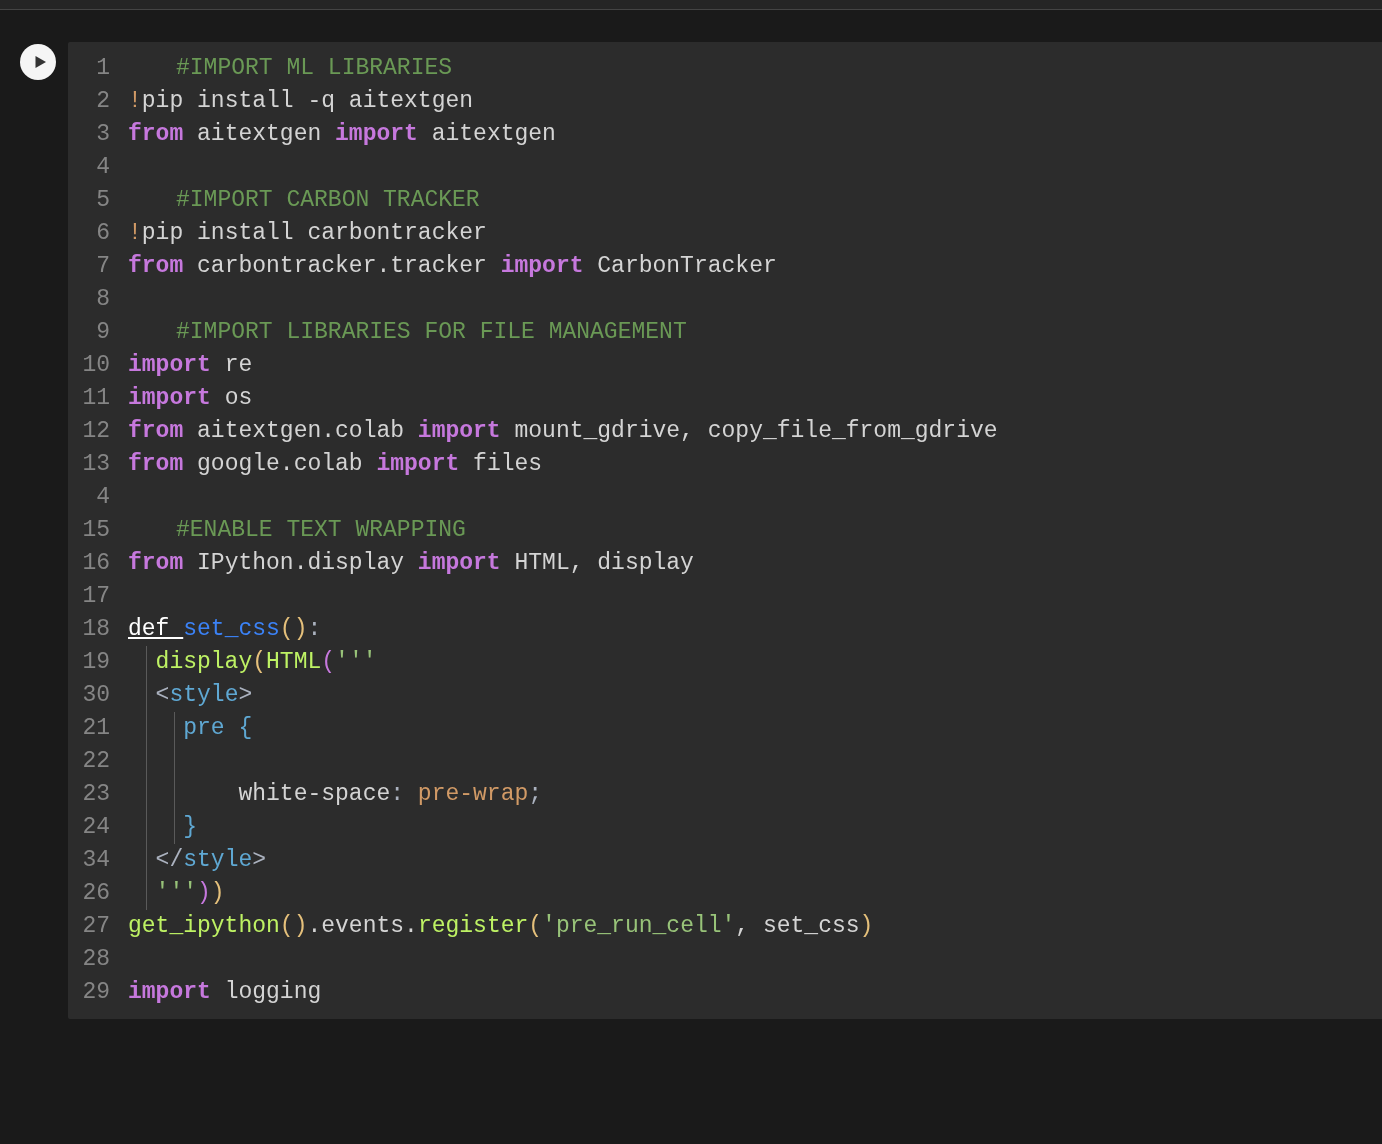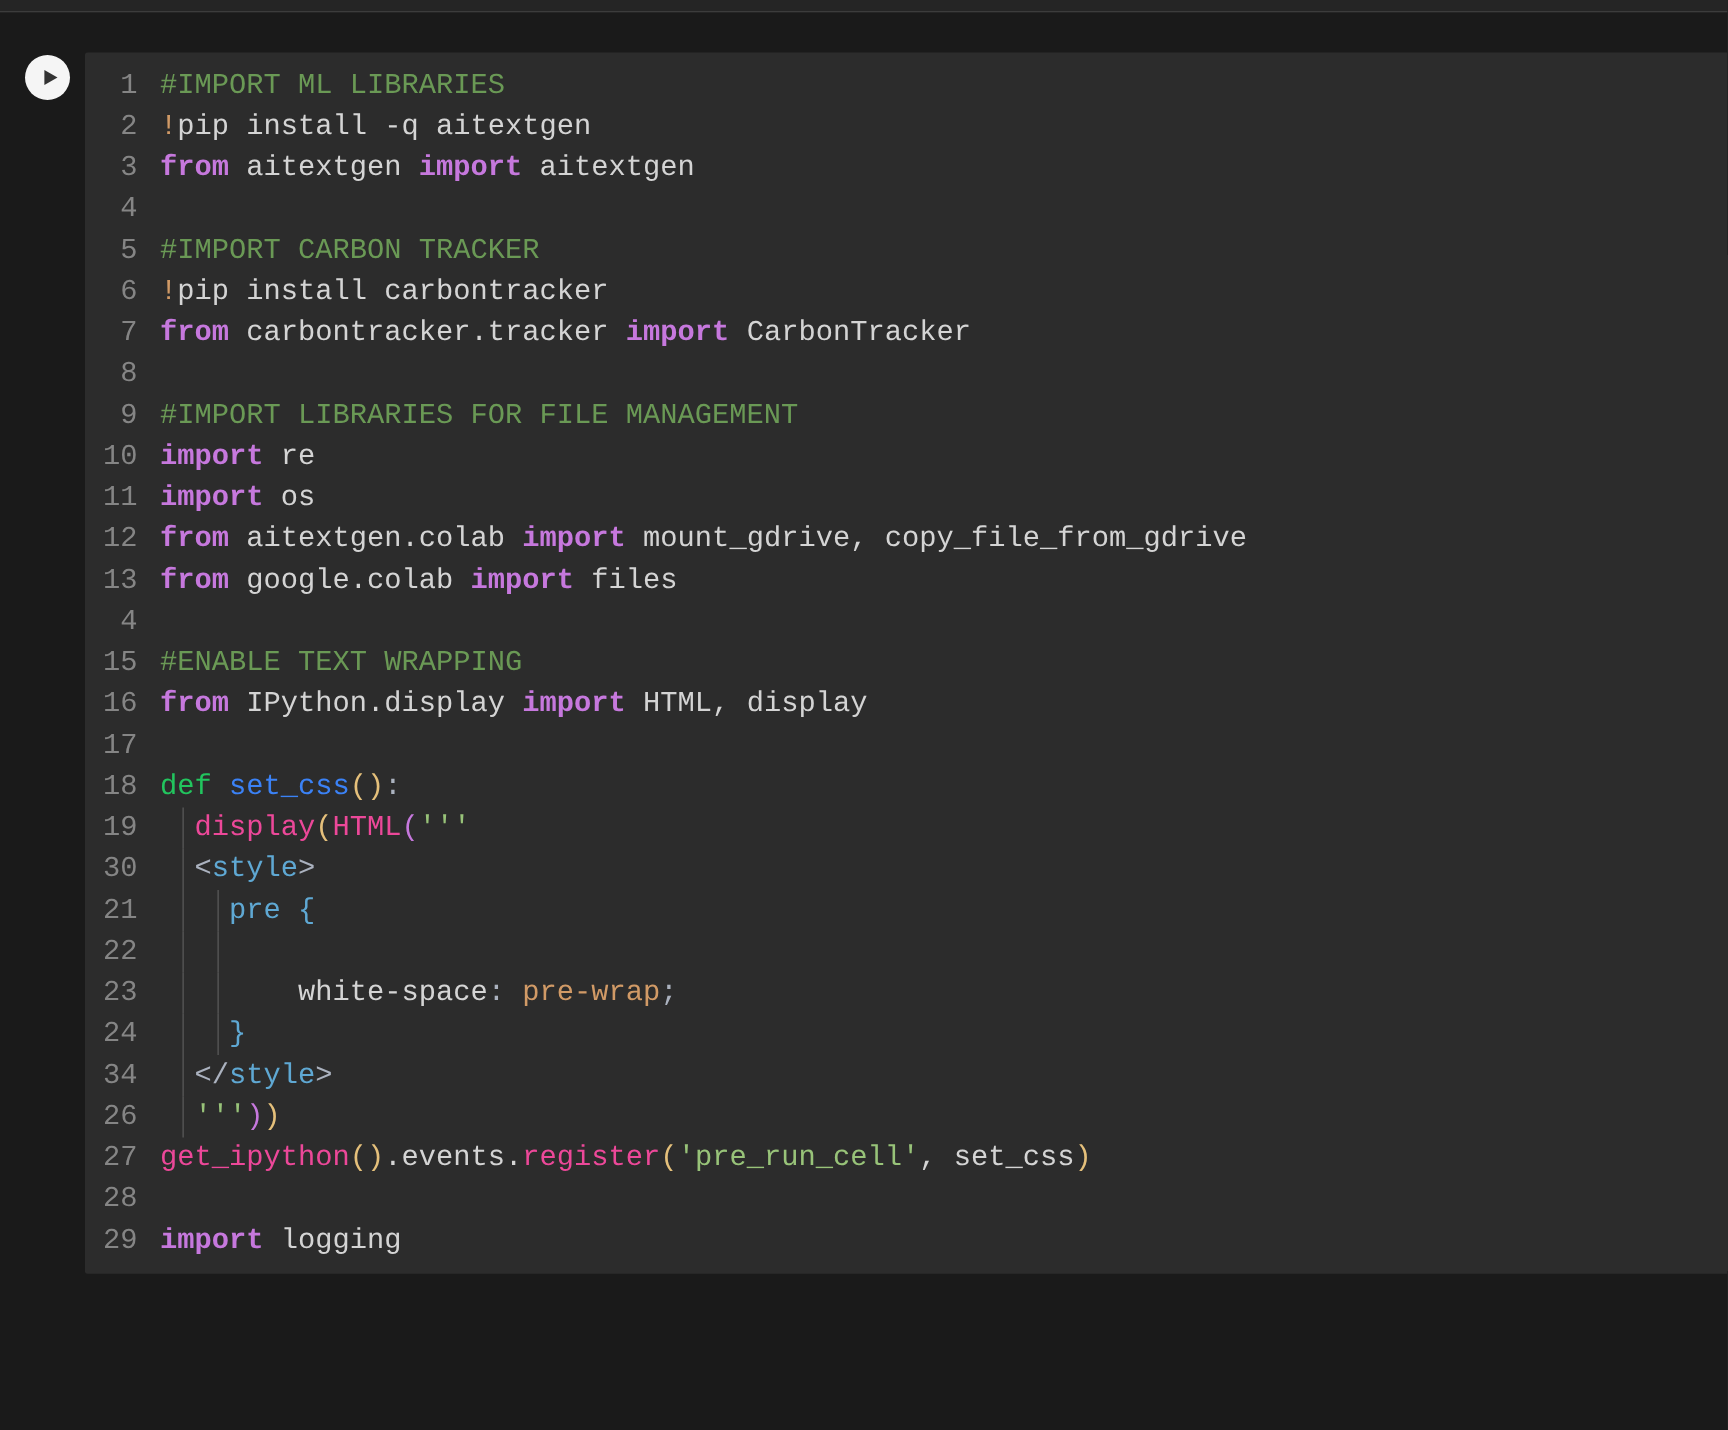--- a/index.html
+++ b/index.html
@@ -84,28 +84,28 @@
 .code-line { height: 33px; position: relative; }
 
 .indent-guide {
   position: absolute;
   width: 1px;
   background: #5a5a5a;
   top: 0;
   height: 100%;
 }
 
-.tok-comment { color: #6a9955; }
+.tok-comment { color: #6a9955; margin-left: 48px; }
 .tok-bang { color: #d19a66; }
 .tok-keyword { color: #c678dd; font-weight: bold; }
-.tok-def { color: #22c55e; }
+.tok-def { color: #ffffff; text-decoration: underline; }
 .tok-funcname { color: #3b82f6; }
 .tok-default { color: #d4d4d4; }
 .tok-punct { color: #abb2bf; }
-.tok-call { color: #ec4899; }
+.tok-call { color: #bef264; }
 .tok-string { color: #98c379; }
 .tok-tag { color: #5fa8d3; }
 .tok-tagbr { color: #abb2bf; }
 .tok-cssprop { color: #d4d4d4; }
 .tok-cssval { color: #d19a66; }
 .tok-bracket1 { color: #e5c07b; }
 .tok-bracket2 { color: #c678dd; }
 .tok-brace-css { color: #5fa8d3; }
 </style>
 </head>

